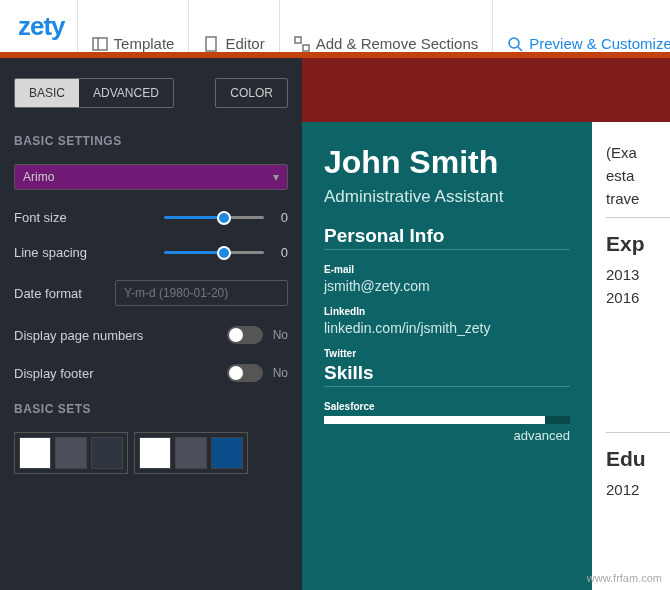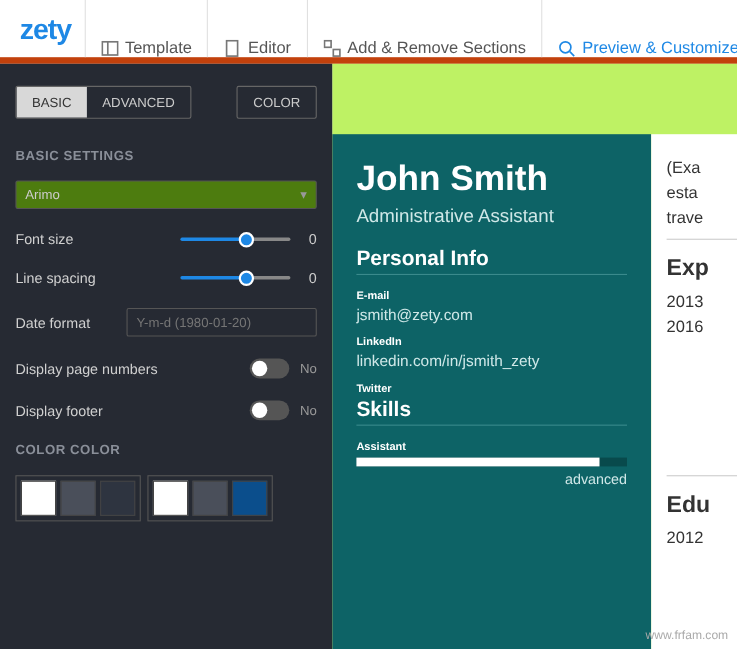--- a/index.html
+++ b/index.html
@@ -16,37 +16,37 @@
 .sidebar { width: 302px; background: #262a33; color: #c5c5c5; padding: 20px 14px; position: relative; }
 .tabrow { display: flex; gap: 8px; margin-bottom: 26px; align-items: center; }
 .seg { display: flex; border: 1px solid #666; border-radius: 2px; overflow: hidden; }
 .seg-btn { padding: 7px 14px; font-size: 12px; background: transparent; color: #ccc; border: none; cursor: pointer; }
 .seg-btn.active { background: #d8d8d8; color: #333; }
 .reset-btn { margin-left: auto; padding: 7px 14px; font-size: 12px; background: transparent; color: #ccc; border: 1px solid #666; border-radius: 2px; cursor: pointer; }
 
 .section-title { font-size: 12px; font-weight: bold; color: #8a8f99; letter-spacing: 0.5px; margin-bottom: 16px; }
 .row { display: flex; align-items: center; margin-bottom: 20px; }
 .row-label { width: 150px; font-size: 13px; color: #d0d0d0; }
-.select { flex: 1; background: #4d7c0f; border: 1px solid #555; color: #ccc; padding: 5px 8px; font-size: 12px; border-radius: 2px; position: relative; cursor: pointer; }
+.select { flex: 1; background: #701a75; border: 1px solid #555; color: #ccc; padding: 5px 8px; font-size: 12px; border-radius: 2px; position: relative; cursor: pointer; }
 .select::after { content: "▾"; position: absolute; right: 8px; color: #999; }
 .slider-wrap { flex: 1; display: flex; align-items: center; gap: 10px; }
 .slider-track { flex: 1; height: 3px; background: linear-gradient(to right, #1e88e5 0%, #1e88e5 60%, #888 60%, #888 100%); position: relative; border-radius: 2px; }
 .slider-thumb { width: 14px; height: 14px; background: #1e88e5; border-radius: 50%; position: absolute; left: 60%; top: 50%; transform: translate(-50%, -50%); border: 2px solid #fff; }
 .slider-val { font-size: 13px; color: #ccc; width: 14px; text-align: right; }
 .textfield { flex: 1; background: transparent; border: 1px solid #555; color: #999; padding: 5px 8px; font-size: 12px; border-radius: 2px; }
 .toggle-wrap { margin-left: auto; display: flex; align-items: center; gap: 10px; }
 .toggle { width: 36px; height: 18px; background: #555; border-radius: 10px; position: relative; cursor: pointer; }
 .toggle-knob { width: 14px; height: 14px; background: #fff; border-radius: 50%; position: absolute; top: 2px; left: 2px; }
 .toggle-state { font-size: 12px; color: #999; }
 
 .swatch-row { display: flex; gap: 6px; margin-bottom: 10px; }
 .swatch-group { display: flex; gap: 4px; border: 1px solid #555; padding: 4px; }
 .swatch { width: 32px; height: 32px; cursor: pointer; border: 1px solid #444; }
 
-.preview { flex: 1; background: #bef264; display: flex; padding-top: 64px; overflow: hidden; }
+.preview { flex: 1; background: #7f1d1d; display: flex; padding-top: 64px; overflow: hidden; }
 .resume-left { background: #0d6366; color: #fff; padding: 22px; width: 290px; flex-shrink: 0; }
 .name { font-size: 32px; font-weight: bold; margin-bottom: 6px; }
 .jobtitle { font-size: 17px; margin-bottom: 18px; color: #d0e8e8; }
 .res-section { font-size: 19px; font-weight: bold; margin-bottom: 14px; border-bottom: 1px solid #3a8a8c; padding-bottom: 2px; }
 .info-label { font-weight: bold; font-size: 10px; margin-bottom: 3px; }
 .info-val { font-size: 14px; margin-bottom: 12px; color: #d0e8e8; }
 .skill-bar-bg { height: 8px; background: #084a4c; margin-top: 4px; }
 .skill-bar-fill { height: 100%; width: 90%; background: #fff; }
 .skill-level { text-align: right; font-size: 13px; color: #d0e8e8; margin-top: 4px; }
 
@@ -155,21 +155,21 @@
     <div class="row">
       <div class="row-label">Display footer</div>
       <div class="toggle-wrap">
         <div class="toggle">
             <div class="toggle-knob"></div>
           </div>
         <span class="toggle-state">No</span>
       </div>
     </div>
 
-    <div class="section-title">COLOR COLOR</div>
+    <div class="section-title">BASIC SETS</div>
     <div class="swatch-row" id="swatch-row">
         <div class="swatch-group">
           <div class="swatch" style="background: rgb(255, 255, 255);"></div>
           <div class="swatch" style="background: rgb(74, 79, 90);"></div>
           <div class="swatch" style="background: rgb(46, 52, 64);"></div>
         </div>
         <div class="swatch-group">
           <div class="swatch" style="background: rgb(255, 255, 255);"></div>
           <div class="swatch" style="background: rgb(74, 79, 90);"></div>
           <div class="swatch" style="background: rgb(11, 78, 140);"></div>
@@ -181,21 +181,21 @@
     <div class="resume-left">
       <div class="name">John Smith</div>
       <div class="jobtitle">Administrative Assistant</div>
       <div class="res-section">Personal Info</div>
       <div class="info-label">E-mail</div>
       <div class="info-val">jsmith@zety.com</div>
       <div class="info-label">LinkedIn</div>
       <div class="info-val">linkedin.com/in/jsmith_zety</div>
       <div class="info-label">Twitter</div>
       <div class="res-section">Skills</div>
-      <div class="info-label">Assistant</div>
+      <div class="info-label">Salesforce</div>
       <div class="skill-bar-bg">
           <div class="skill-bar-fill"></div>
         </div>
       <div class="skill-level">advanced</div>
     </div>
     <div class="resume-right">
       <div class="rtext">(Exa</div>
       <div class="rtext">esta</div>
       <div class="rtext">trave</div>
       <div class="rdivider"></div>

